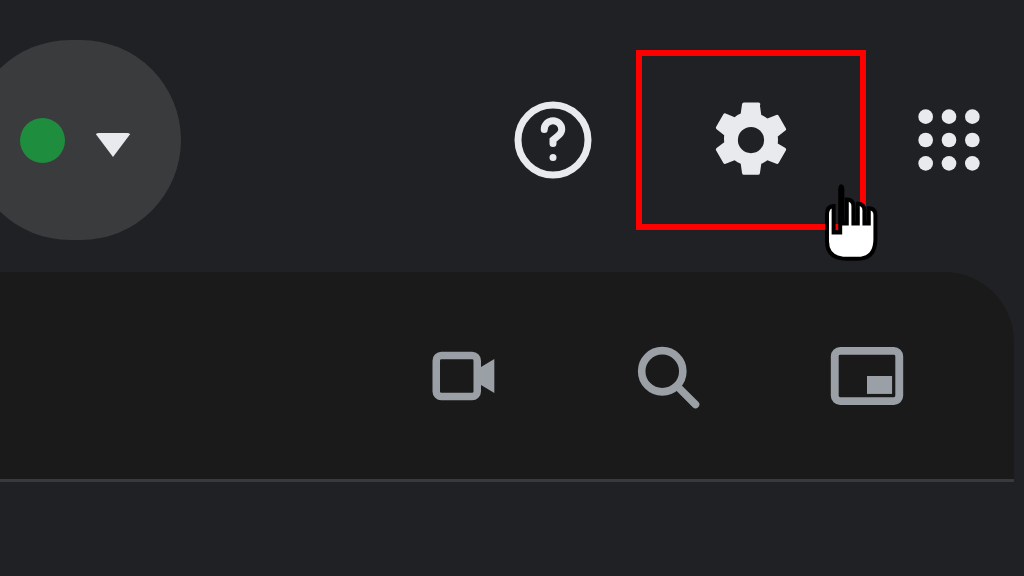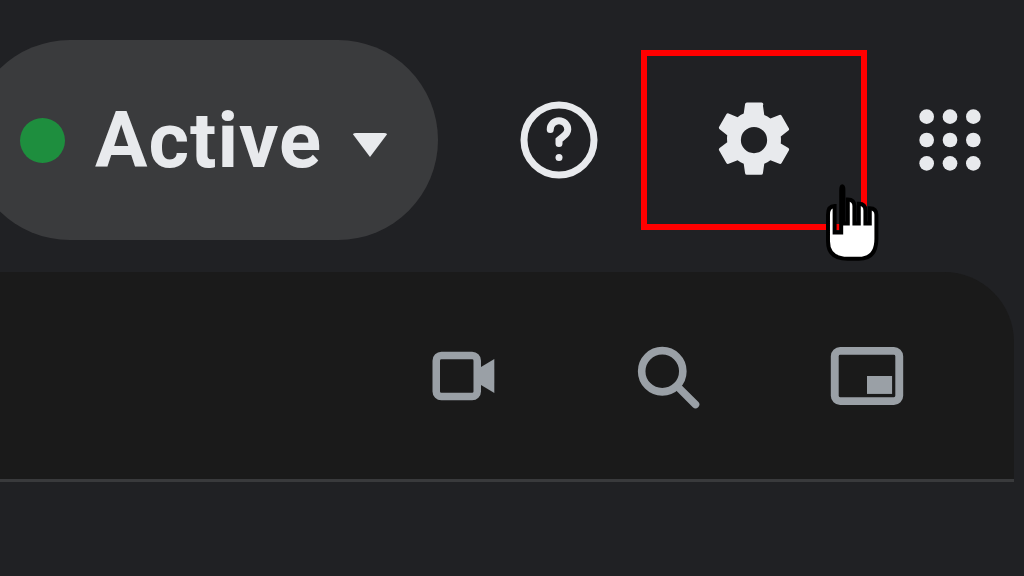--- a/index.html
+++ b/index.html
@@ -92,21 +92,20 @@
     .toolbar-icon {
       color: #9aa0a6;
     }
   </style>
 </head>
 <body>
 
 <div class="top-bar">
   <div class="status-pill">
     <span class="status-dot"></span>
-    <span class="status-label">Active</span>
     <span class="chevron-down"></span>
   </div>
 
   <div class="spacer"></div>
 
   <div class="icon-btn">
     <svg width="84" height="84" viewBox="0 0 24 24" fill="none" stroke="#e8eaed" stroke-width="2">
       <circle cx="12" cy="12" r="10"></circle>
       <path d="M9.5 9a2.5 2.5 0 0 1 5 0c0 1.5-1.5 2-2.5 3v1" stroke-linecap="round"></path>
       <circle cx="12" cy="17" r="1" fill="#e8eaed" stroke="none"></circle>

